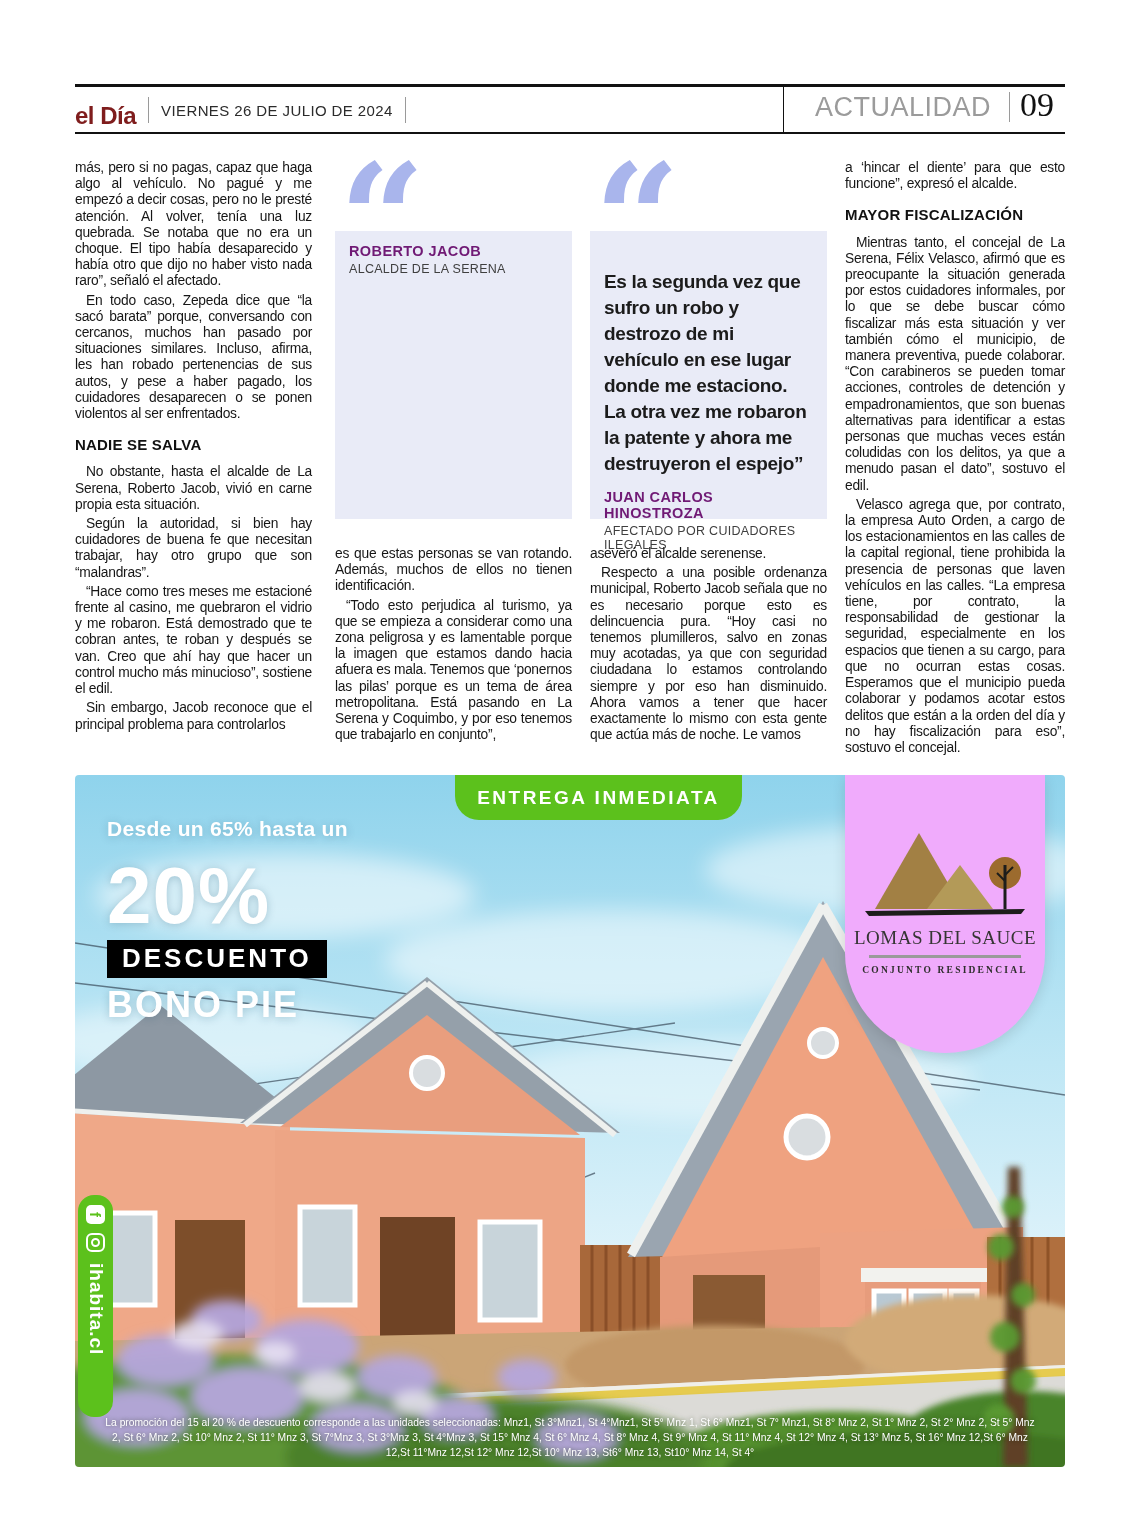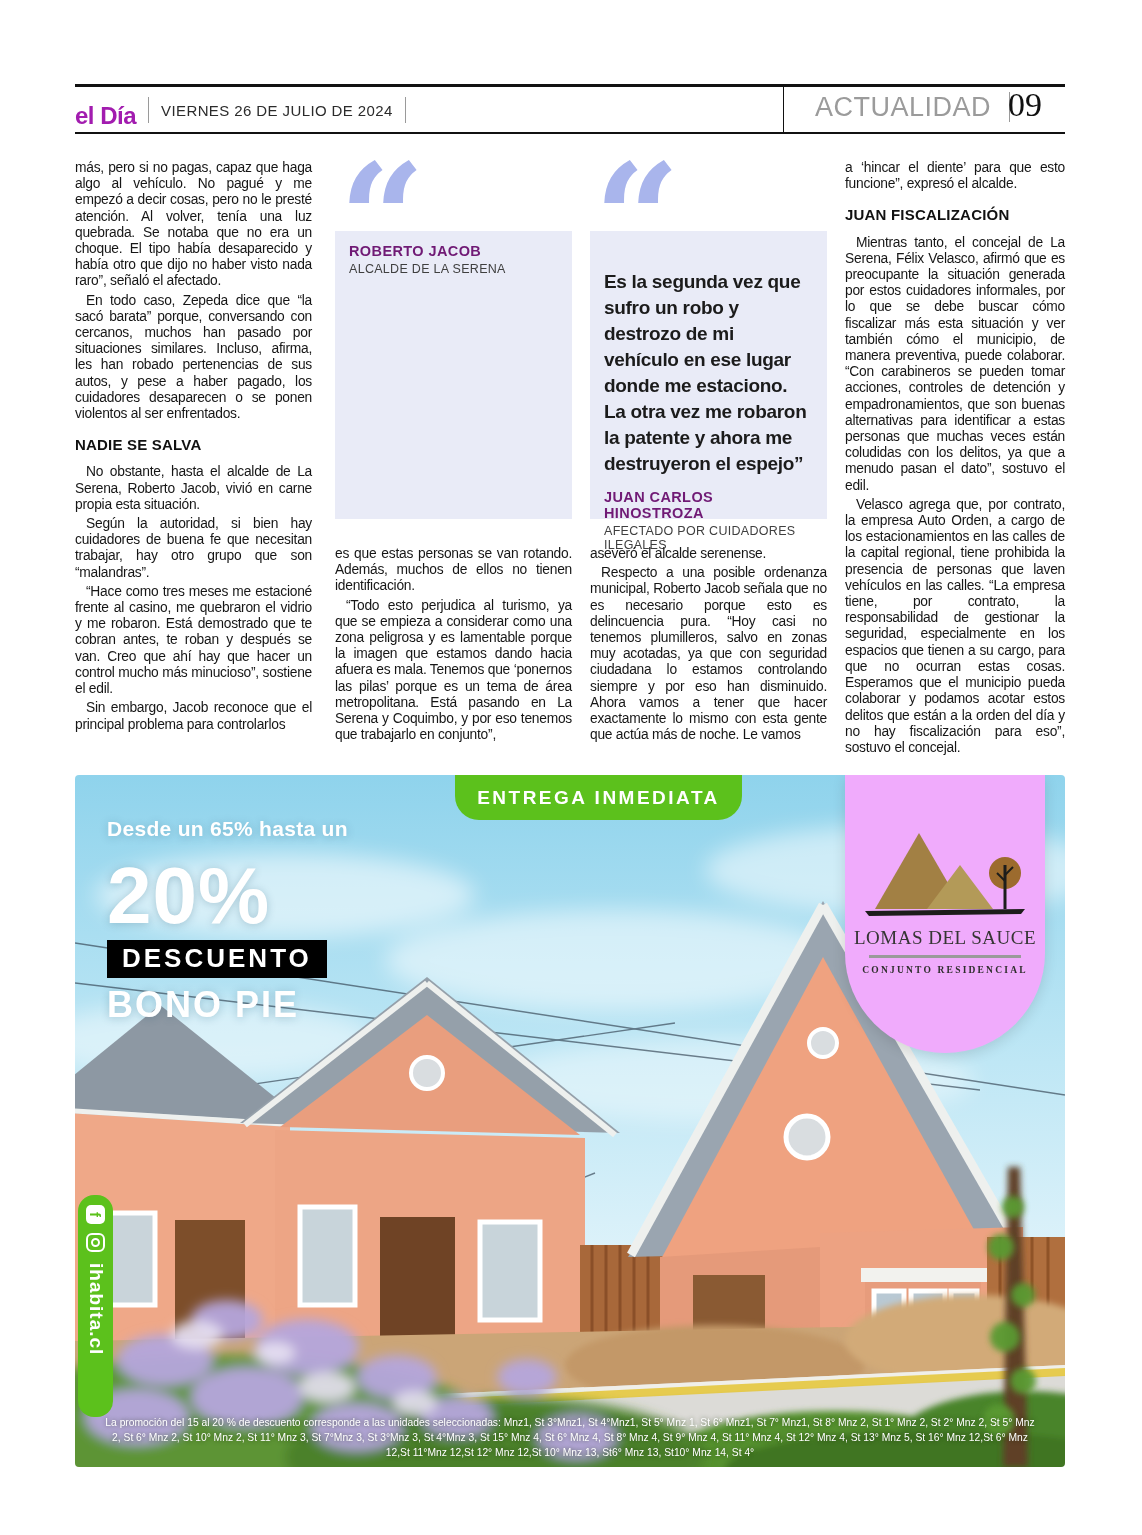--- a/index.html
+++ b/index.html
@@ -3,28 +3,28 @@
 <meta charset="utf-8">
 <style>
   html,body{margin:0;padding:0;background:#888;}
   .page{position:relative;width:1142px;height:1535px;background:#ffffff;margin:0 auto;
         font-family:"Liberation Sans",sans-serif;color:#1a1a1a;overflow:hidden;}
   
   .rule{position:absolute;left:75px;width:990px;background:#111;}
   .top-rule{top:84px;height:3px;}
   .mid-rule{top:132px;height:2px;}
   .masthead{position:absolute;left:75px;top:93px;height:34px;display:flex;align-items:center;gap:12px;}
-  .brand{font-size:24px;font-weight:700;letter-spacing:-0.5px;color:#a21caf;margin-top:12px;}
+  .brand{font-size:24px;font-weight:700;letter-spacing:-0.5px;color:#7f1d1d;margin-top:12px;}
   .vbar{display:inline-block;width:1px;height:26px;background:#9a9a9a;}
   .issue-date{font-size:15px;color:#2b2b2b;letter-spacing:0.4px;}
   .header-right{position:absolute;left:783px;top:84px;width:282px;height:48px;}
   .vrule{position:absolute;left:0;top:0;width:1px;height:48px;background:#111;}
   .section{position:absolute;left:32px;top:8px;font-size:27px;font-weight:400;color:#9b9b9b;letter-spacing:0.5px;}
   .vbar2{position:absolute;left:226px;top:8px;width:1px;height:30px;background:#9a9a9a;}
-  .pagenum{position:absolute;left:225px;top:2px;font-size:34px;font-family:"Liberation Serif",serif;color:#111;}
+  .pagenum{position:absolute;left:237px;top:2px;font-size:34px;font-family:"Liberation Serif",serif;color:#111;}
   
   .col{position:absolute;text-align:justify;font-size:13.8px;line-height:16.2px;letter-spacing:-0.25px;color:#161616;}
   .col p{margin:0 0 3px 0;}
   .col p.ind{text-indent:11px;}
   .subhead{font-size:15px;font-weight:700;letter-spacing:0.2px;margin:15px 0 11px 0;color:#111;text-align:left;}
   #col1{left:75px;top:160px;width:237px;}
   #col2{left:335px;top:546px;width:237px;}
   #col3{left:590px;top:546px;width:237px;}
   #col4{left:845px;top:160px;width:220px;}
   .quote-box{position:absolute;top:231px;width:237px;height:288px;background:#e9ebf7;}
@@ -113,21 +113,21 @@
     <p class="para">es que estas personas se van rotando. Además, muchos de ellos no tienen identificación.</p>
     <p class="para ind">“Todo esto perjudica al turismo, ya que se empieza a considerar como una zona peligrosa y es lamentable porque la imagen que estamos dando hacia afuera es mala. Tenemos que ‘ponernos las pilas’ porque es un tema de área metropolitana. Está pasando en La Serena y Coquimbo, y por eso tenemos que trabajarlo en conjunto”,</p>
   </div>
   <div class="col" id="col3">
     <p class="para">aseveró el alcalde serenense.</p>
     <p class="para ind">Respecto a una posible ordenanza municipal, Roberto Jacob señala que no es necesario porque esto es delincuencia pura. “Hoy casi no tenemos plumilleros, salvo en zonas muy acotadas, ya que con seguridad ciudadana lo estamos controlando siempre y por eso han disminuido. Ahora vamos a tener que hacer exactamente lo mismo con esta gente que actúa más de noche. Le vamos</p>
   </div>
 
   <div class="col" id="col4">
     <p class="para">a ‘hincar el diente’ para que esto funcione”, expresó el alcalde.</p>
-    <h3 class="subhead">JUAN FISCALIZACIÓN</h3>
+    <h3 class="subhead">MAYOR FISCALIZACIÓN</h3>
     <p class="para ind">Mientras tanto, el concejal de La Serena, Félix Velasco, afirmó que es preocupante la situación generada por estos cuidadores informales, por lo que se debe buscar cómo fiscalizar más esta situación y ver también cómo el municipio, de manera preventiva, puede colaborar. “Con carabineros se pueden tomar acciones, controles de detención y empadronamientos, que son buenas alternativas para identificar a estas personas que muchas veces están coludidas con los delitos, ya que a menudo pasan el dato”, sostuvo el edil.</p>
     <p class="para ind">Velasco agrega que, por contrato, la empresa Auto Orden, a cargo de los estacionamientos en las calles de la capital regional, tiene prohibida la presencia de personas que laven vehículos en las calles. “La empresa tiene, por contrato, la responsabilidad de gestionar la seguridad, especialmente en los espacios que tienen a su cargo, para que no ocurran estas cosas. Esperamos que el municipio pueda colaborar y podamos acotar estos delitos que están a la orden del día y no hay fiscalización para eso”, sostuvo el concejal.</p>
   </div>
 
   <div class="ad">
     <svg class="scene" width="990" height="692" viewBox="0 0 990 692">
       <defs>
         <linearGradient id="sky" x1="0" y1="0" x2="0" y2="1">
           <stop offset="0" stop-color="#8fd3ec"></stop>
             <stop offset="0.6" stop-color="#bfe7f5"></stop>

